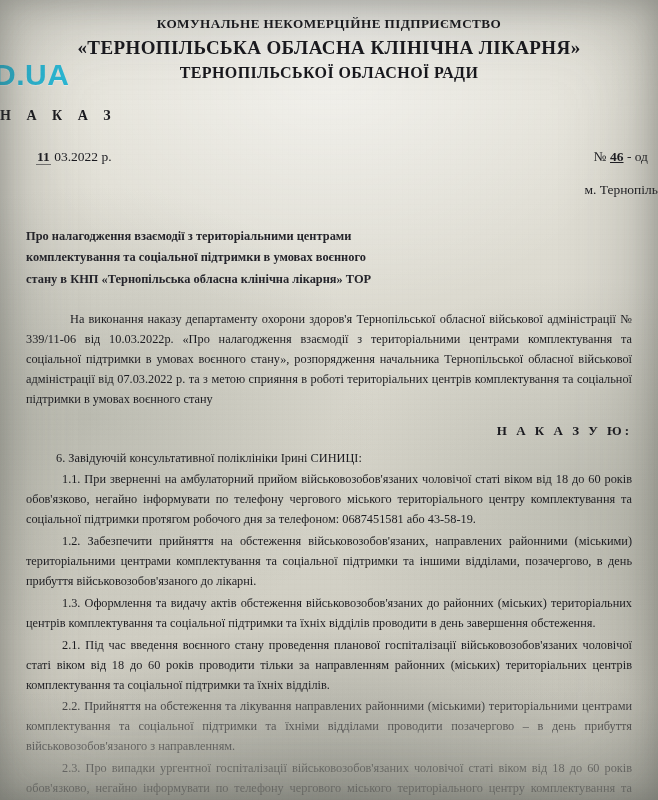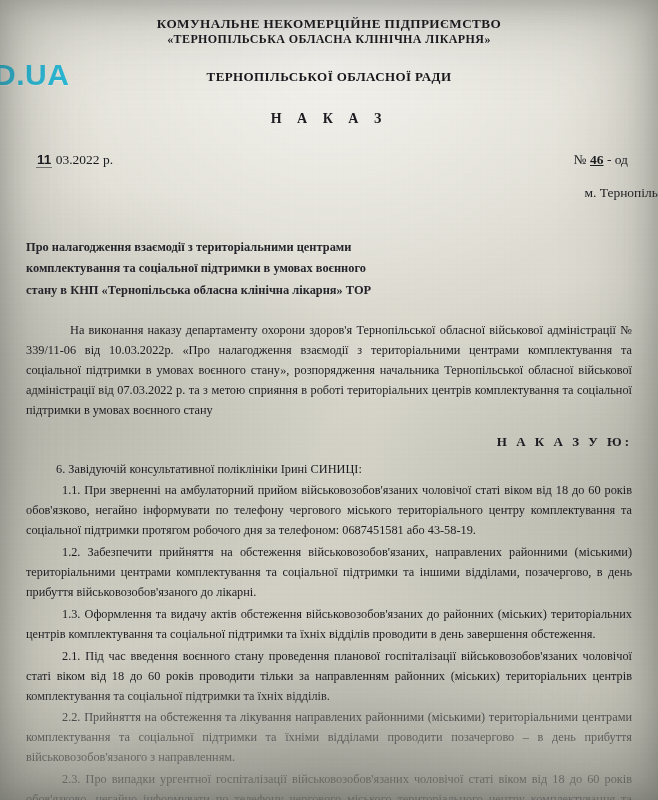--- a/index.html
+++ b/index.html
@@ -62,69 +62,69 @@
     text-shadow: 0 1px 0 rgba(255,255,255,0.4);
   }
 
   .hdr {
     text-align: center;
     font-weight: bold;
     letter-spacing: 0.4px;
     color: #17171c;
   }
   .hdr1 { font-size: 13.2px; margin-top: 16px; }
-  .hdr2 { font-size: 12px; }
-  .hdr3 { font-size: 13px; margin-top: 22px; }
+  .hdr2 { font-size: 19px; margin-top: 5px; }
+  .hdr3 { font-size: 16px; margin-top: 5px; }
 
   .order-title {
-    text-align: center;
+    text-align: left;
     font-weight: bold;
     font-size: 14px;
     letter-spacing: 6px;
     margin-top: 26px;
   }
 
   .daterow {
     position: relative;
     height: 30px;
     margin-top: 22px;
   }
   .date {
     position: absolute;
     left: 36px;
     top: 3px;
     font-size: 13.5px;
   }
   .date .hand {
-    font-family: Liberation Sans, sans-serif;
+    font-family: Liberation Serif, serif;
     font-weight: bold;
     border-bottom: 1px solid rgba(30,30,35,0.55);
     padding: 0 1px;
     text-align: center;
   }
   .num {
     position: absolute;
-    right: 30px;
+    right: 10px;
     top: 3px;
     font-size: 13.5px;
   }
   .num .hand {
     font-weight: bold;
     text-decoration: underline;
   }
 
   .city {
     text-align: right;
     font-size: 13.5px;
     margin-top: 6px;
     margin-left: 20px;
   }
 
   .subject {
-    margin-top: 36px;
+    margin-top: 28px;
     margin-left: 26px;
     width: 360px;
     font-size: 12.4px;
     line-height: 1.72;
     font-weight: bold;
     color: #23232a;
   }
 
   .body {
     margin: 20px 26px 0 26px;

